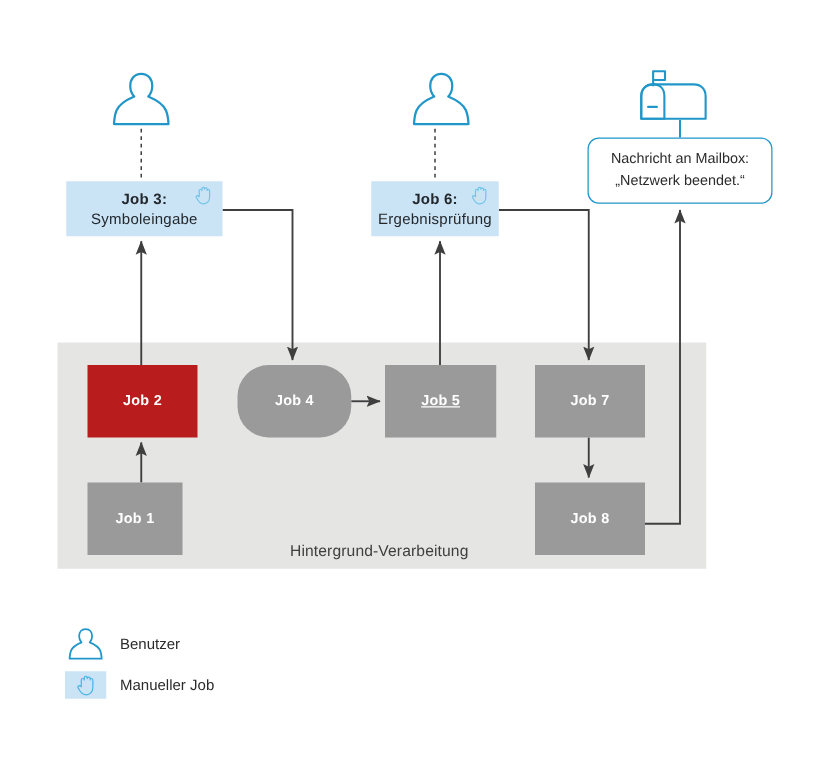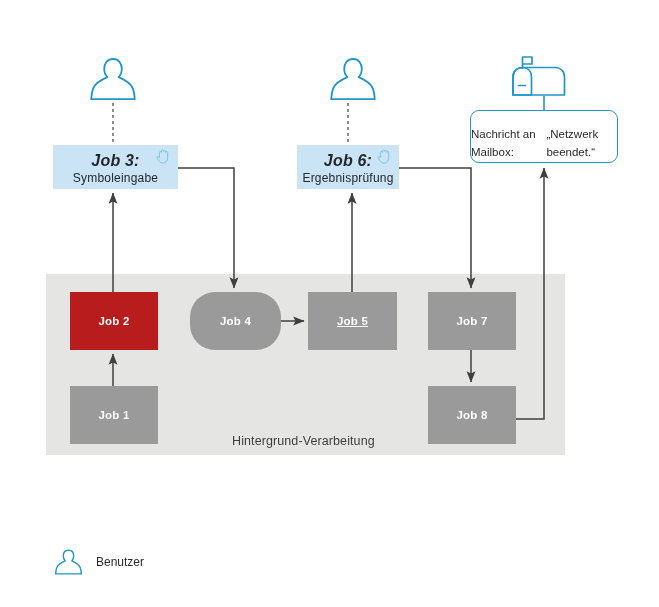--- a/index.html
+++ b/index.html
@@ -45,39 +45,40 @@
     background: #9a9a9a;
     color: #ffffff;
   }
   .job-manual {
     background: #cbe4f5;
     color: #23282d;
     flex-direction: column;
     line-height: 1.32;
     padding-top: 2px;
   }
-  .job-manual .l1 { font-weight: bold; font-size: 16px; font-style: italic; }
+  .job-manual .l1 { font-weight: bold; font-size: 12px; }
   .job-manual .l2 { font-weight: normal; font-size: 12px; }
   
   #wires {
     position: absolute;
     left: 0; top: 0;
     width: 659px;
     height: 607px;
     pointer-events: none;
   }
   
   .callout {
     position: absolute;
     box-sizing: border-box;
     border: 1.6px solid #2196c9;
     border-radius: 9px;
     background: #ffffff;
     display: flex;
-    align-items: flex-end;
+    flex-direction: column;
+    align-items: center;
     justify-content: center;
     font-size: 11.5px;
     color: #2b2b2b;
     line-height: 1.55;
   }
   
   .legend-row {
     position: absolute;
     display: flex;
     align-items: center;
@@ -161,21 +162,21 @@
 
     <path d="M18.5,30.5 L25.5,30.5" stroke="#2196c9" stroke-width="1.7" stroke-linecap="round"></path>
   </svg>
 
   <div class="callout" id="callout" style="left: 470px; top: 110px; width: 148px; height: 53px;">
     <span>Nachricht an Mailbox:</span>
     <span>„Netzwerk  beendet.“</span>
   </div>
 
   <div id="jobs-layer">
-      <div class="job-box job-auto" style="left: 70px; top: 386px; width: 88px; height: 58px; background: rgb(154, 154, 154);">
+      <div class="job-box job-auto" style="left: 70px; top: 386px; width: 76px; height: 58px; background: rgb(154, 154, 154);">
         <span>Job 1</span>
       </div>
       <div class="job-box job-auto" style="left: 70px; top: 292px; width: 88px; height: 58px; background: #b91c1c;">
         <span>Job 2</span>
       </div>
       <div class="job-box job-auto" style="left: 190px; top: 292px; width: 91px; height: 58px; background: rgb(154, 154, 154); border-radius: 25px;">
         <span>Job 4</span>
       </div>
       <div class="job-box job-auto" style="left: 308px; top: 292px; width: 89px; height: 58px; background: rgb(154, 154, 154); text-decoration: underline;">
         <span>Job 5</span>
@@ -195,24 +196,37 @@
       </div>
       <div class="job-box job-manual" style="position: absolute; left: 297px; top: 145px; width: 102px; height: 44px; background: rgb(203, 228, 245); text-align: right;">
         <svg width="17" height="17" viewBox="0 0 24 24" style="position:absolute;right:7px;top:3px;">
           <path d="M7.6,13.2 L7.6,6.4 C7.6,5.5 8.3,4.8 9.1,4.8 C9.9,4.8 10.6,5.5 10.6,6.4 L10.6,4.3 C10.6,3.4 11.3,2.7 12.1,2.7 C12.9,2.7 13.6,3.4 13.6,4.3 L13.6,4.9 C13.6,4.0 14.3,3.3 15.1,3.3 C15.9,3.3 16.6,4.0 16.6,4.9 L16.6,6.2 C16.6,5.4 17.2,4.8 17.9,4.8 C18.7,4.8 19.3,5.4 19.3,6.2 L19.3,13.8 C19.3,17.9 16.6,21.3 12.7,21.3 C9.5,21.3 7.6,19.5 6.2,17.2 L4.3,14.0 C3.9,13.3 4.2,12.5 4.9,12.2 C5.6,11.9 6.4,12.1 6.8,12.7 Z" fill="none" stroke="#6fc3ea" stroke-width="1.3" stroke-linejoin="round" stroke-linecap="round"></path>
         </svg>
         <span class="l1">Job 6:</span>
         <span class="l2">Ergebnisprüfung</span>
       </div>
     </div>
 
-  <div class="legend-row" id="legend-0" style="left: 52px; top: 500px; margin-top: 47px;">
+  <div class="legend-row" id="legend-0" style="left: 52px; top: 500px;">
     <svg class="icon-blue" width="33" height="30" viewBox="0 0 56 48">
       <path d="M28,4 C22.5,4 19.2,8.2 19.2,13.8 C19.2,17.6 20.6,20.4 22.4,22.2
                C17.2,24.4 10.5,27.8 8.2,33.4 C6.9,36.6 6.4,40.4 6.2,44.2 L49.8,44.2
                C49.6,40.4 49.1,36.6 47.8,33.4 C45.5,27.8 38.8,24.4 33.6,22.2
                C35.4,20.4 36.8,17.6 36.8,13.8 C36.8,8.2 33.5,4 28,4 Z" fill="none" stroke="#2196c9" stroke-width="2.4" stroke-linejoin="round"></path>
     </svg>
     <span class="legend-label" style="margin-left:11px;">Benutzer</span>
   </div>
 
+  <div class="legend-row" id="legend-1" style="left: 52px; top: 537px;">
+    <span class="legend-swatch">
+      <svg width="19" height="19" viewBox="0 0 24 24">
+        <path d="M7.6,13.2 L7.6,6.4 C7.6,5.5 8.3,4.8 9.1,4.8 C9.9,4.8 10.6,5.5 10.6,6.4
+                 L10.6,4.3 C10.6,3.4 11.3,2.7 12.1,2.7 C12.9,2.7 13.6,3.4 13.6,4.3
+                 L13.6,4.9 C13.6,4.0 14.3,3.3 15.1,3.3 C15.9,3.3 16.6,4.0 16.6,4.9
+                 L16.6,6.2 C16.6,5.4 17.2,4.8 17.9,4.8 C18.7,4.8 19.3,5.4 19.3,6.2
+                 L19.3,13.8 C19.3,17.9 16.6,21.3 12.7,21.3 C9.5,21.3 7.6,19.5 6.2,17.2
+                 L4.3,14.0 C3.9,13.3 4.2,12.5 4.9,12.2 C5.6,11.9 6.4,12.1 6.8,12.7 Z" fill="none" stroke="#4bb4e6" stroke-width="1.25" stroke-linejoin="round" stroke-linecap="round"></path>
+      </svg>
+    </span>
+    <span class="legend-label" style="margin-left:11px;">Manueller Job</span>
+  </div>
 
 </div>
 
 </body></html>

